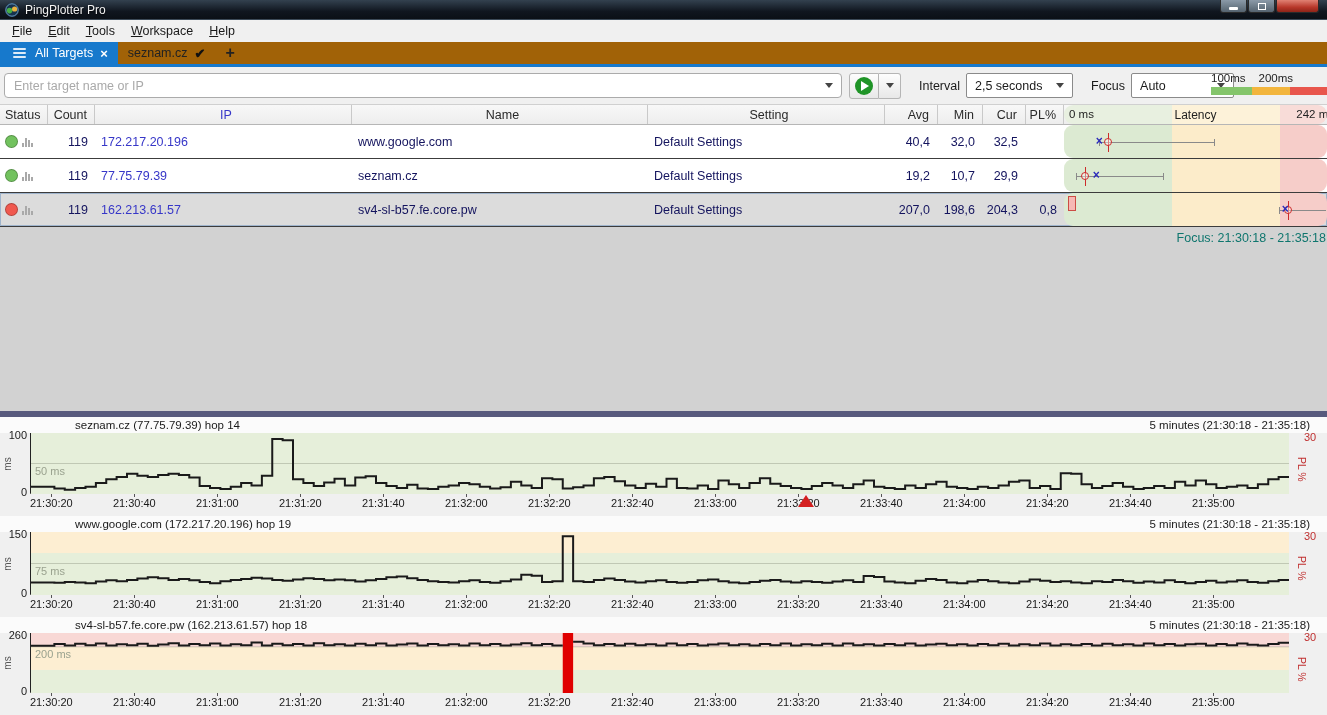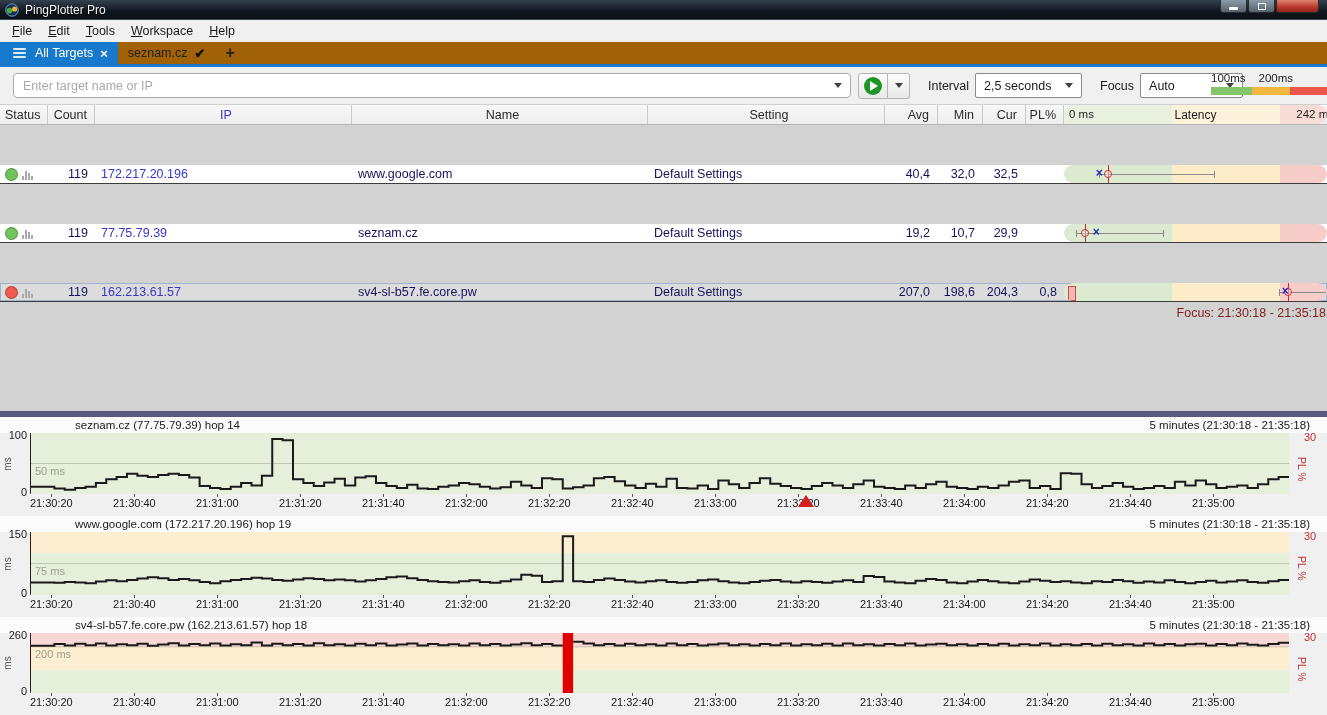--- a/index.html
+++ b/index.html
@@ -33,21 +33,21 @@
   .tab.active { background:#1779cc; color:#fff; }
   .hamburger-icon { display:flex; flex-direction:column; gap:2px; margin:0 2px 0 3px; }
   .hamburger-icon div { width:13px; height:2px; background:rgba(255,255,255,.85); border-radius:1px; }
   .tab-close { font-weight:bold; font-size:13px; }
   .tab-check { color:#111; font-weight:bold; font-size:13px; }
   .tab.plain { color:#222; }
   .tab-plus { display:flex; align-items:center; padding:0 10px; font-size:16px; font-weight:bold; color:#222; }
 
   
   .toolbar { height:37px; background:#f0f0f0; display:flex; align-items:center; flex:0 0 auto; position:relative; }
-  .target-combo { position:relative; margin-left:13px; width:838px; }
+  .target-combo { position:relative; margin-left:4px; width:838px; }
   .target-combo input { width:100%; height:25px; border:1px solid #ababab; border-radius:4px;
     padding:0 24px 0 9px; font-size:12.5px; font-family:"Liberation Sans",sans-serif; color:#333; background:#fff; }
   .target-combo input::placeholder { color:#a9a9a9; }
   .combo-arrow { width:0; height:0; border-left:4px solid transparent; border-right:4px solid transparent;
     border-top:5px solid #444; }
   .target-combo .combo-arrow { position:absolute; right:9px; top:10px; }
   .play-split { display:flex; margin-left:7px; }
   .play-btn { width:30px; height:26px; background:linear-gradient(#fdfdfd,#e8e8e8); border:1px solid #b5b5b5;
     border-radius:3px 0 0 3px; display:flex; align-items:center; justify-content:center; }
   .play-circle { width:18px; height:18px; border-radius:50%; background:#1f9427; display:flex; align-items:center; justify-content:center; }
@@ -65,21 +65,21 @@
   .legend-bar { display:flex; height:8px; margin-top:3px; }
   .legend-bar .seg1 { width:41px; background:#84c56b; }
   .legend-bar .seg2 { width:38px; background:#f2b53d; }
   .legend-bar .seg3 { width:37px; background:#e8564c; }
 
   
   .tbl { flex:0 0 auto; }
   .tbl-header { display:flex; height:21px; background:linear-gradient(#f8f8f8,#ededed);
     border-top:1px solid #d0d0d0; border-bottom:1px solid #b6b6b6; color:#2a2a2a; }
   .th { display:flex; align-items:center; justify-content:center; border-right:1px solid #c9c9c9; }
-  .tbl-row { display:flex; height:19px; background:#fff; border-bottom:1px solid #3c3c3c; color:#14145e;margin-top:40px; }
+  .tbl-row { display:flex; height:34px; background:#fff; border-bottom:1px solid #3c3c3c; color:#14145e; }
   .tbl-row.selected { background:#dcdcdc; box-shadow:inset 0 0 0 1px #9fb4cc; }
   .td { display:flex; align-items:center; }
   .c-status { width:48px; justify-content:flex-start; padding-left:5px; gap:4px; }
   .c-count  { width:47px; justify-content:flex-end; padding-right:7px; }
   .c-ip     { width:257px; padding-left:6px; color:#3737c8; }
   .c-name   { width:296px; padding-left:6px; }
   .c-setting{ width:237px; padding-left:6px; }
   .c-avg { width:53px; justify-content:flex-end; padding-right:8px; }
   .c-min { width:45px; justify-content:flex-end; padding-right:8px; }
   .c-cur { width:43px; justify-content:flex-end; padding-right:8px; }
@@ -99,21 +99,21 @@
   .wcap { position:absolute; top:50%; width:1px; height:7px; margin-top:-3px; background:#8a8a8a; }
   .avg-marker { position:absolute; top:50%; width:8px; height:8px; margin:-4px 0 0 -4px; border:1.5px solid #cc2b2b;
     border-radius:50%; background:rgba(255,255,255,.4); }
   .avg-line { position:absolute; top:50%; width:1px; height:19px; margin-top:-9px; background:#cc2b2b; }
   .cur-marker { position:absolute; top:50%; margin-top:-8px; transform:translateX(-50%); color:#2b2bbb;
     font-weight:bold; font-size:12px; }
   .pl-bar { position:absolute; left:4px; top:3px; width:8px; height:15px; background:#f6b8b4; border:1px solid #cc4c44; }
 
   
   .focus-bar { height:22px; background:#d2d2d2; display:flex; justify-content:flex-end; align-items:center;
-    padding-right:1px; color:#7f1d1d; flex:0 0 auto; }
+    padding-right:1px; color:#0f766e; flex:0 0 auto; }
   .empty-region { flex:1 1 auto; background:#d2d2d2; }
 
   
   .splitter { height:6px; background:#585a7d; flex:0 0 auto; }
   .graphs-pane { flex:0 0 auto; background:#f0f0f0; padding-top:0; }
   .graph-section { margin-bottom:4px; }
   .graph-head { height:16px; background:#fbfbfb; display:flex; justify-content:space-between; align-items:center;
     font-size:11.5px; color:#1a1a1a; padding:0 17px 0 75px; }
   .graph-body { display:flex; }
   .y-gutter { width:30px; position:relative; flex:0 0 auto; font-size:11px; color:#1a1a1a; }

